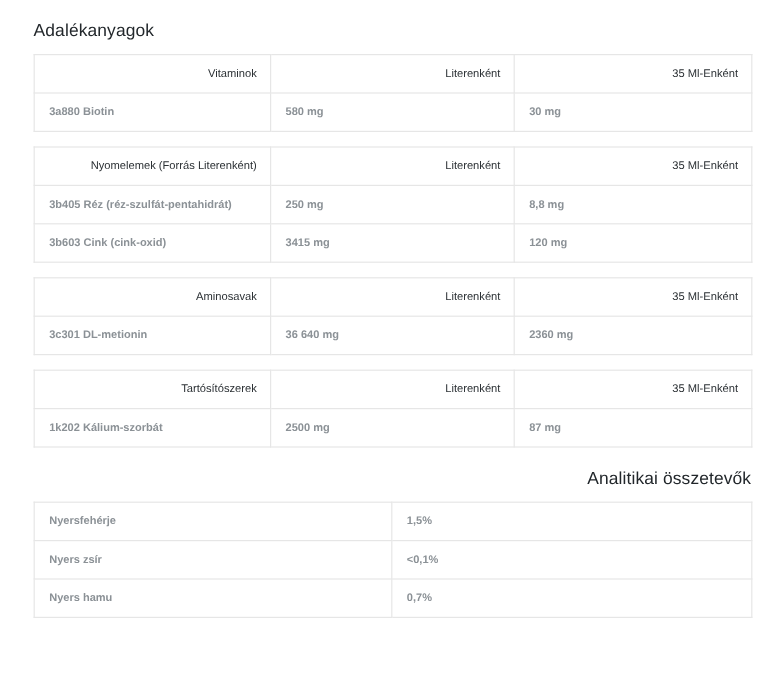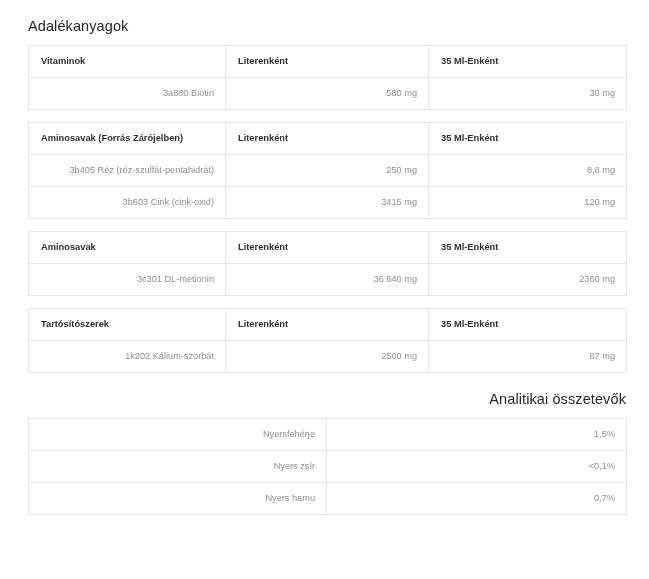--- a/index.html
+++ b/index.html
@@ -46,30 +46,30 @@
     padding: 9px 11px 9px 12px;
     text-align: left;
     vertical-align: middle;
     font-size: 9.2px;
     line-height: 13px;
     box-sizing: border-box;
     overflow: hidden;
     white-space: nowrap;
   }
   table.data-table th {
-    font-weight: bold;
+    font-weight: normal;
     color: #2b3034;
     font-size: 9.3px;
     height: 27px;
+    text-align: right;
   }
   table.data-table td {
-    font-weight: 400;
+    font-weight: 700;
     color: #8b9196;
     height: 25px;
-    text-align: right;
   }
   col.c1 { width: 197px; }
   col.c2 { width: 203px; }
   col.c3 { width: 198px; }
   col.a1 { width: 298px; }
   col.a2 { width: 300px; }
   .analytical-wrap {
     margin-top: 0;
   }
 </style>
@@ -103,21 +103,21 @@
         </tbody>
       </table>
       <table class="data-table">
         <colgroup>
           <col class="c1">
           <col class="c2">
           <col class="c3">
         </colgroup>
         <thead>
           <tr>
-            <th>Aminosavak (Forrás Zárójelben)</th>
+            <th>Nyomelemek (Forrás Literenként)</th>
             <th>Literenként</th>
             <th>35 Ml-Enként</th>
           </tr>
         </thead>
         <tbody>
           <tr>
             <td>3b405 Réz (réz-szulfát-pentahidrát)</td>
             <td>250 mg</td>
             <td>8,8 mg</td>
           </tr>

